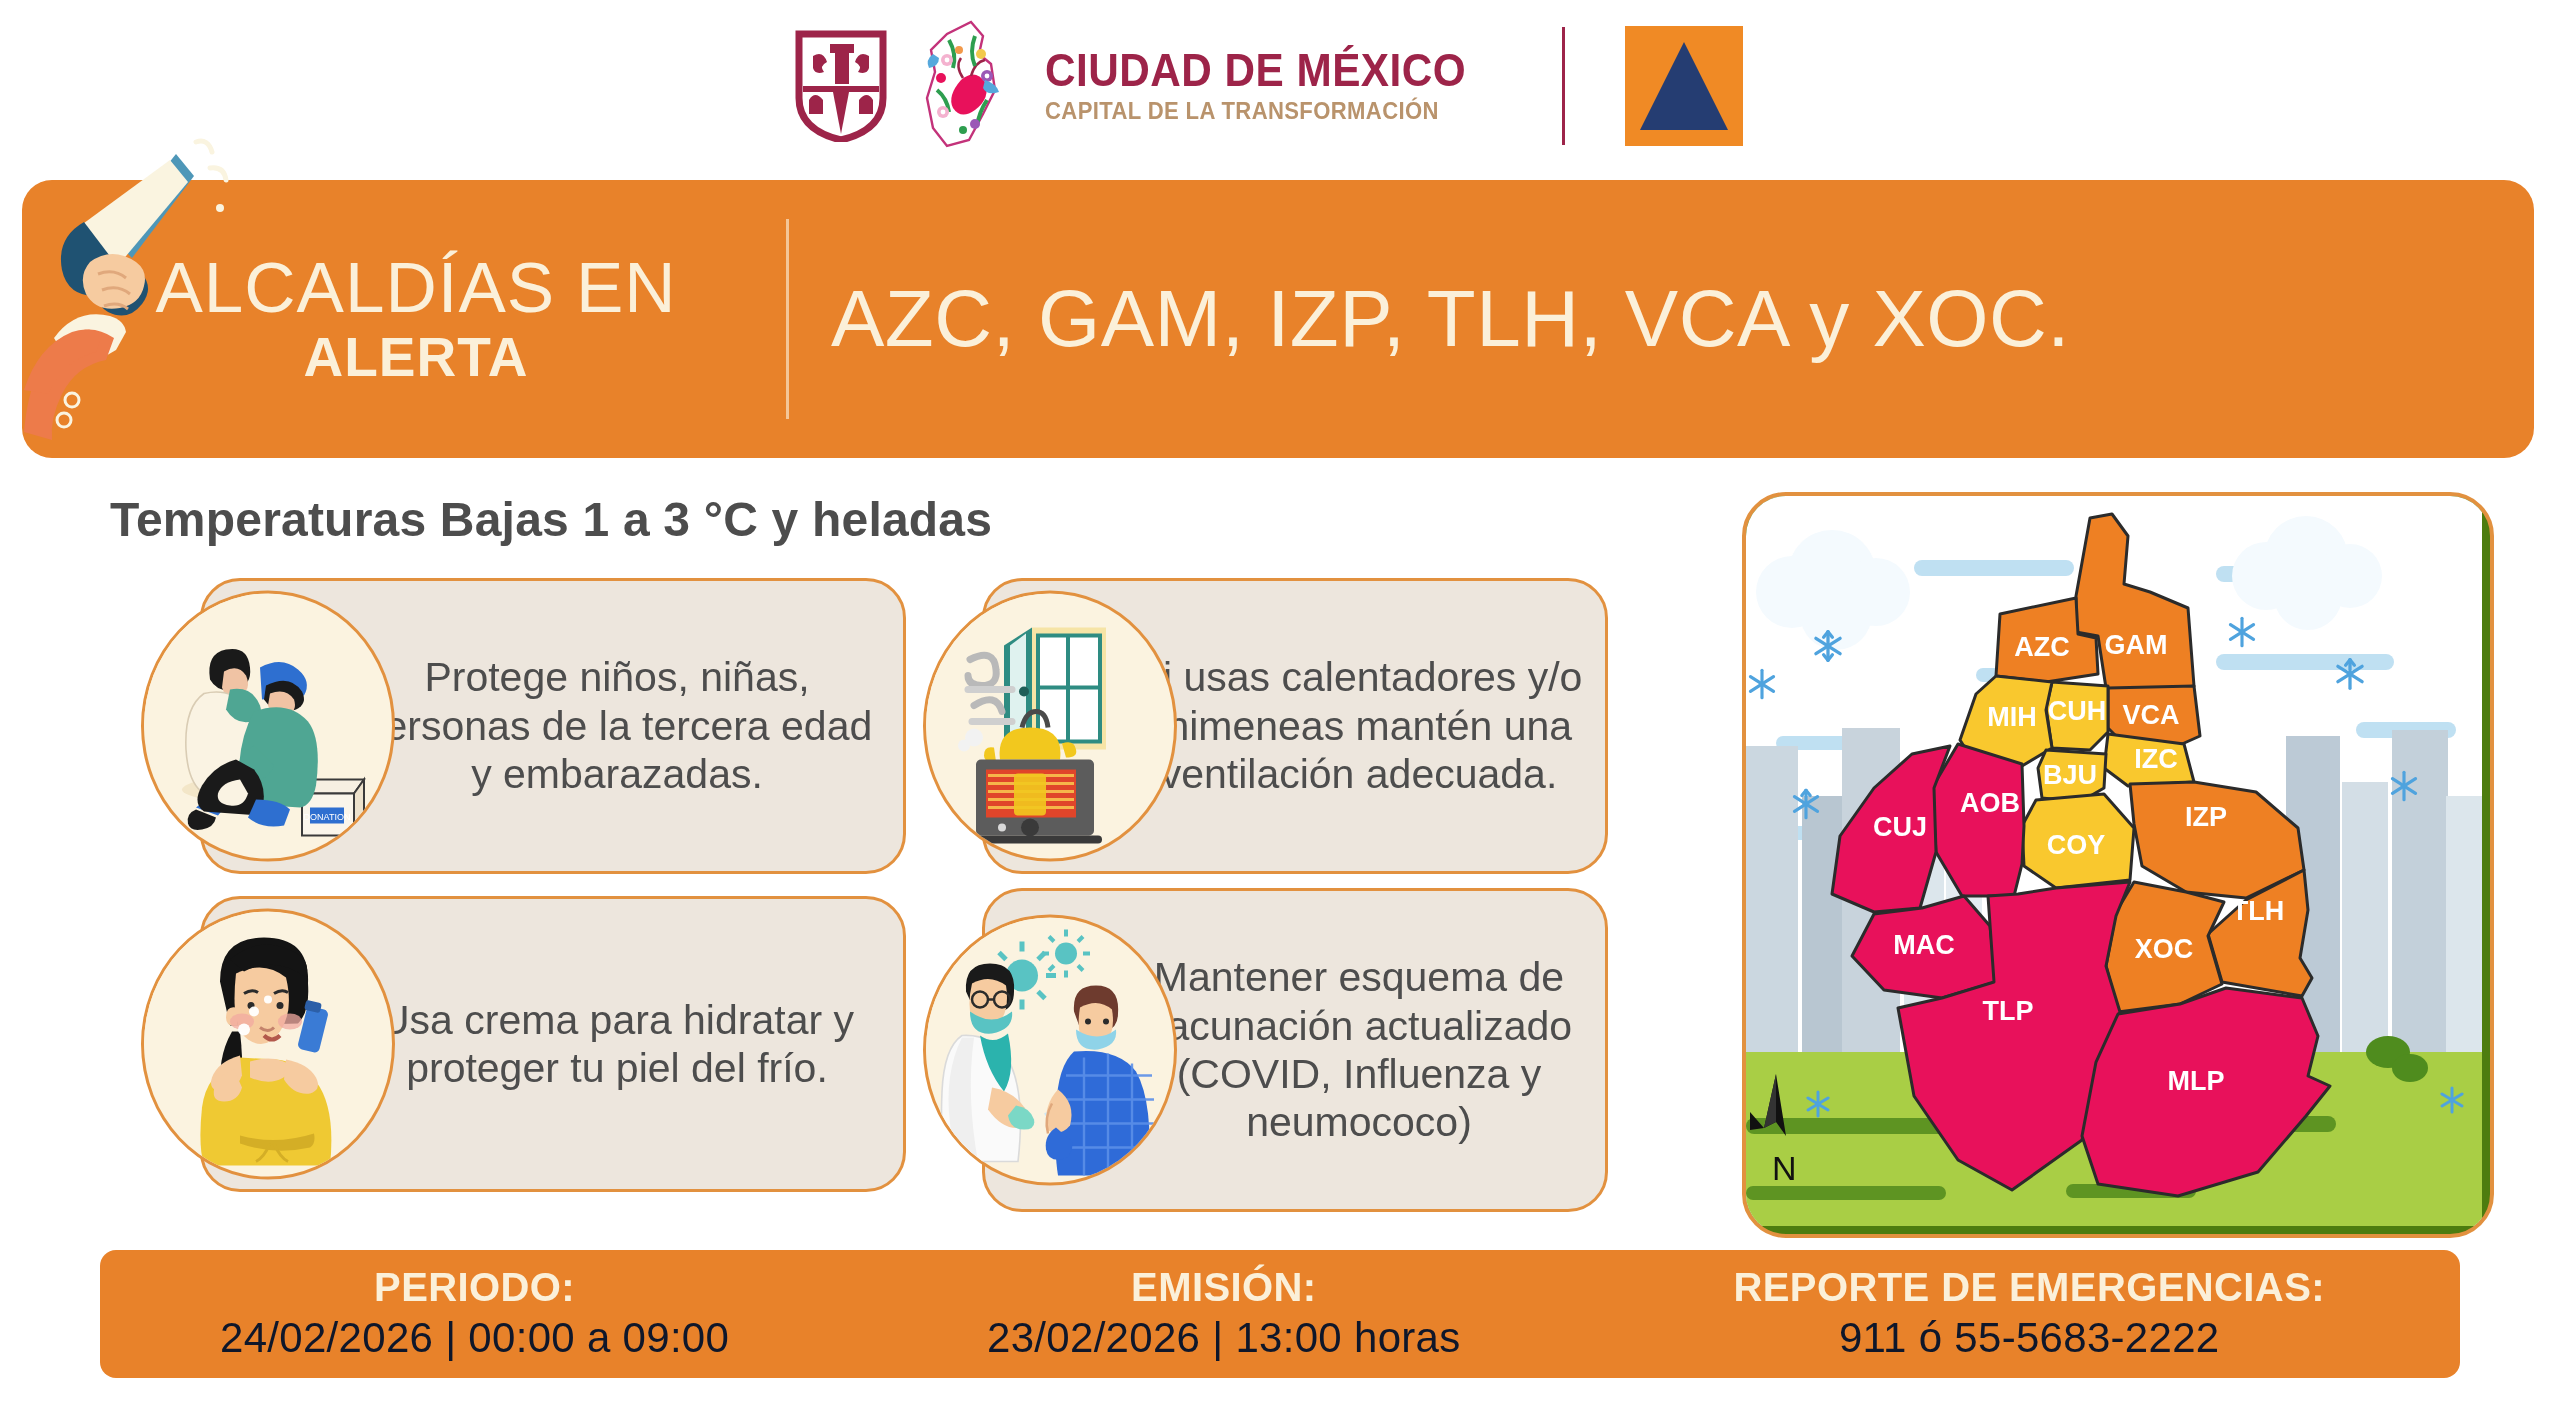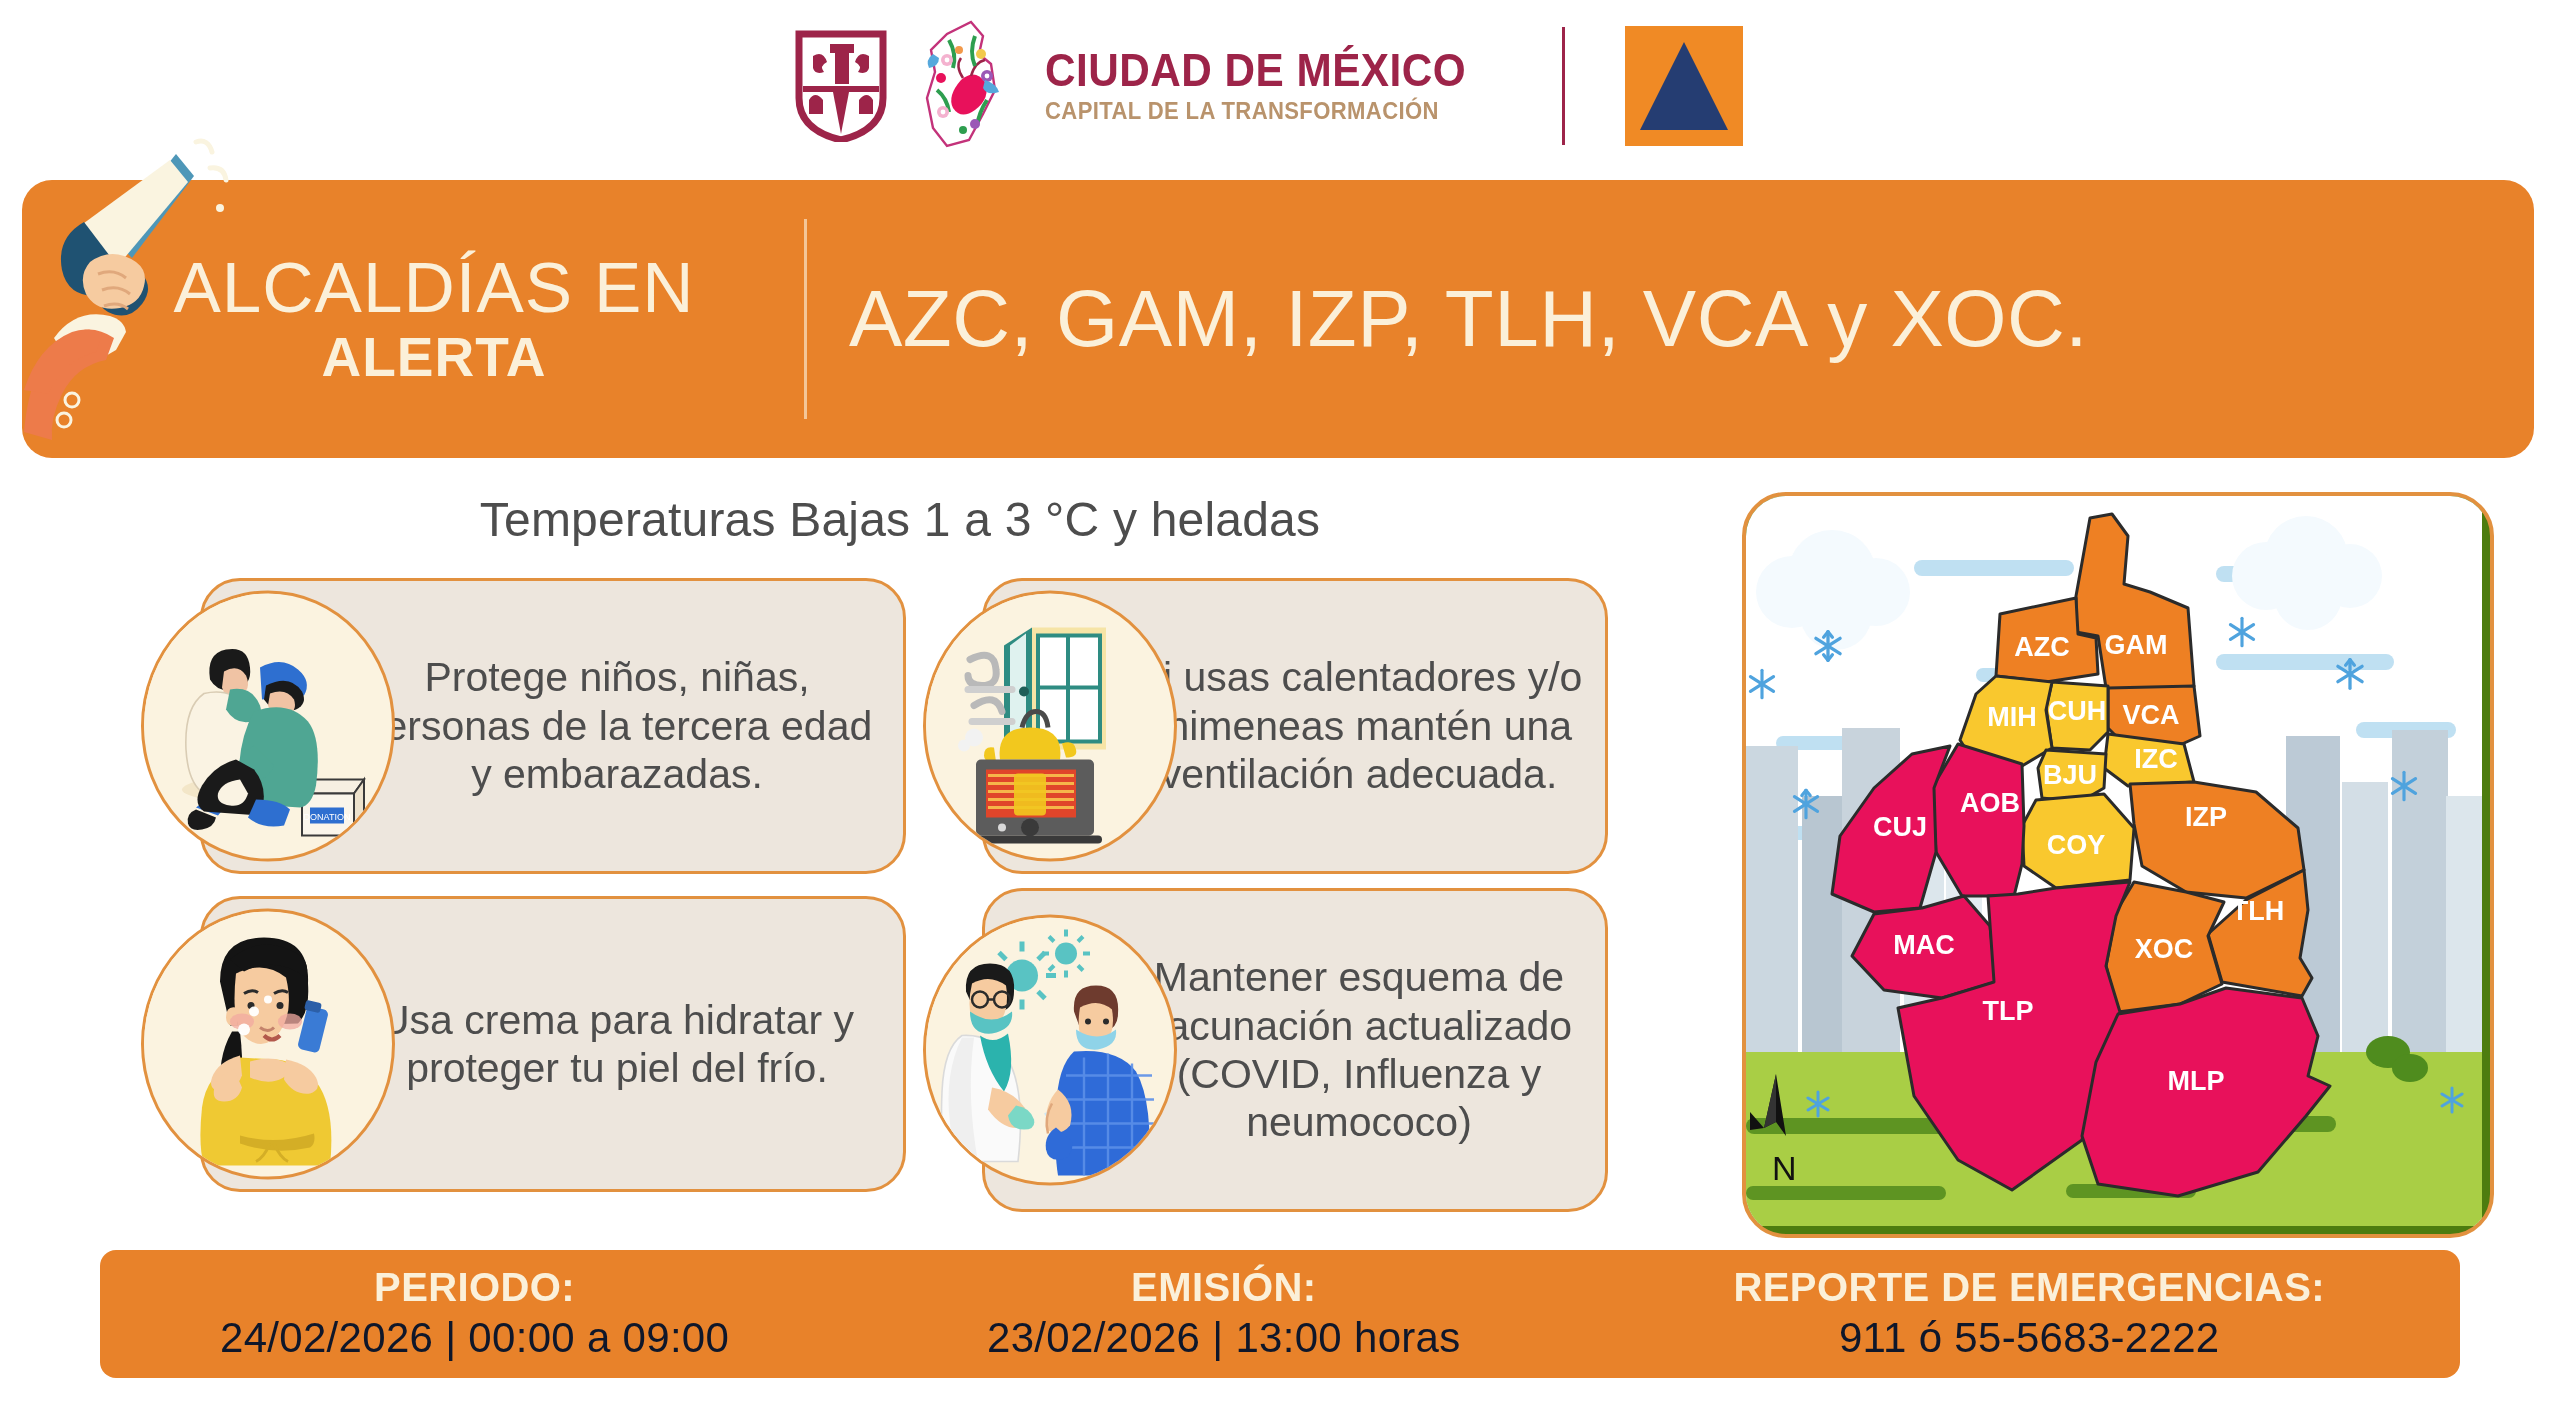--- a/index.html
+++ b/index.html
@@ -23,31 +23,31 @@
               border-bottom:88px solid #253D72;}
   .sgirpc-text{display:flex;flex-direction:column;justify-content:center;}
   .sgirpc-line{font-size:39px;font-weight:bold;color:#9D2449;line-height:1.18;letter-spacing:.3px;
                transform:scaleX(.9);transform-origin:left center;}
 
   
   .banner{position:absolute;left:22px;top:180px;width:2512px;height:278px;background:#E8822A;
           border-radius:30px;}
   .banner-grid{position:absolute;inset:0;display:flex;align-items:center;}
   .banner-left{width:740px;display:flex;flex-direction:column;align-items:center;justify-content:center;
-               padding-left:42px;}
+               padding-left:24px;}
   .banner-l1{font-size:71px;color:#FBF0D9;letter-spacing:1px;line-height:1.05;}
   .banner-l2{font-size:55px;color:#FBF0D9;font-weight:bold;letter-spacing:1px;line-height:1.05;margin-top:4px;}
   .banner-sep{width:3px;height:200px;background:#F6D2AB;opacity:.85;}
   .banner-right{flex:1;display:flex;align-items:center;padding-left:42px;}
   .banner-alc{font-size:80px;color:#FBF0D9;letter-spacing:.5px;text-align:center;}
   .megaphone{position:absolute;left:-4px;top:-48px;width:250px;height:330px;}
 
   
-  .temp-title{position:absolute;left:110px;top:492px;width:1580px;text-align:center;
-              font-size:48px;font-weight:normal;color:#4D4D4D;letter-spacing:.2px;}
+  .temp-title{position:absolute;left:110px;top:492px;width:1580px;
+              font-size:48px;font-weight:bold;color:#4D4D4D;letter-spacing:.2px;}
 
   
   .cards{position:absolute;left:110px;top:570px;width:1580px;height:650px;}
   .card{position:absolute;background:#EDE6DD;border:3px solid #E2913F;border-radius:40px;
         display:flex;align-items:center;}
   .card-text{color:#4D4D4D;font-size:41px;line-height:1.18;text-align:center;flex:1;padding:0 22px 0 150px;}
   .card-ill{position:absolute;left:-62px;top:50%;transform:translateY(-50%);
             width:248px;height:265px;border:3px solid #E2913F;border-radius:50%;
             background:#FBF3E0;overflow:hidden;}
   .card-ill svg{position:absolute;left:0;top:0;}

